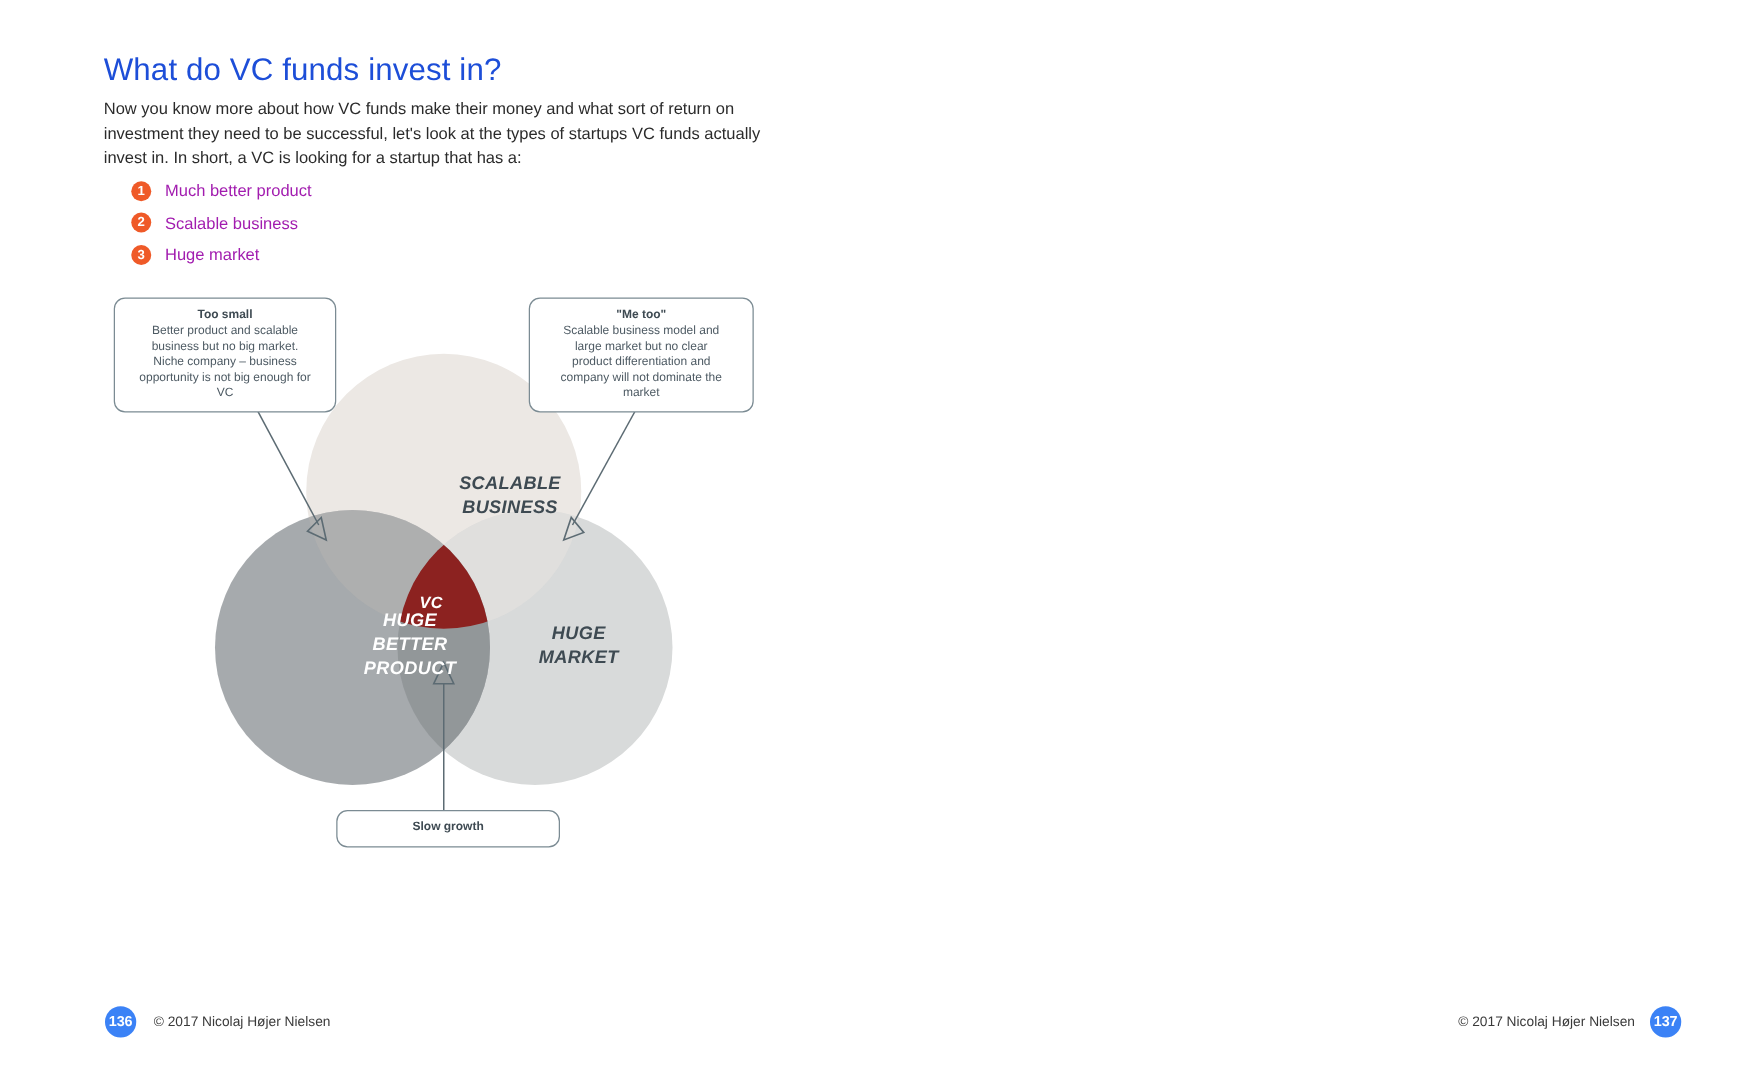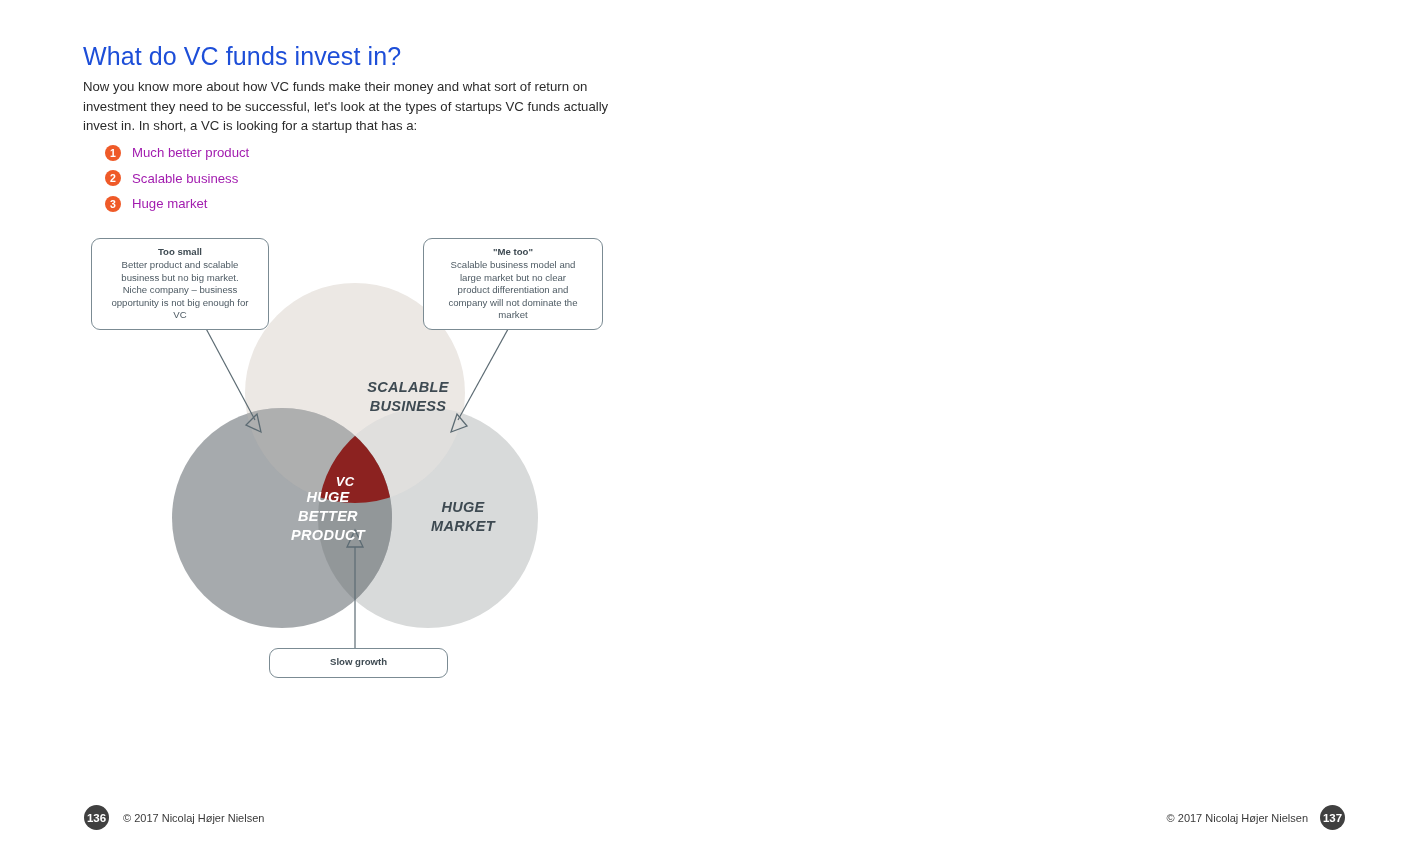--- a/index.html
+++ b/index.html
@@ -52,21 +52,21 @@
     position:absolute;text-align:center;font-size:14.5px;font-weight:700;
     line-height:19px;letter-spacing:.3px;font-style:italic;
   }
   #label-scalable{left:245px;top:148px;width:160px;color:#3e4a52;}
   #label-much-better{left:175px;top:258px;width:140px;color:#ffffff;}
   #label-huge-market{left:305px;top:268px;width:150px;color:#3e4a52;}
   #label-vc{left:227px;top:242px;width:70px;color:#ffffff;font-size:13px;}
 
   
   .footer-badge{
-    width:25px;height:25px;border-radius:50%;background:#404040;color:#fff;
+    width:25px;height:25px;border-radius:50%;background:#3b82f6;color:#fff;
     font-size:11.5px;font-weight:700;display:flex;align-items:center;justify-content:center;
   }
   .footer-text{font-size:11px;color:#3a3a3a;}
   #footer-left{position:absolute;left:84px;top:805px;display:flex;align-items:center;gap:14px;}
   #footer-right{position:absolute;right:66px;top:805px;display:flex;align-items:center;gap:12px;}
 </style>
 </head>
 <body>
 
 <div class="page page-left">

